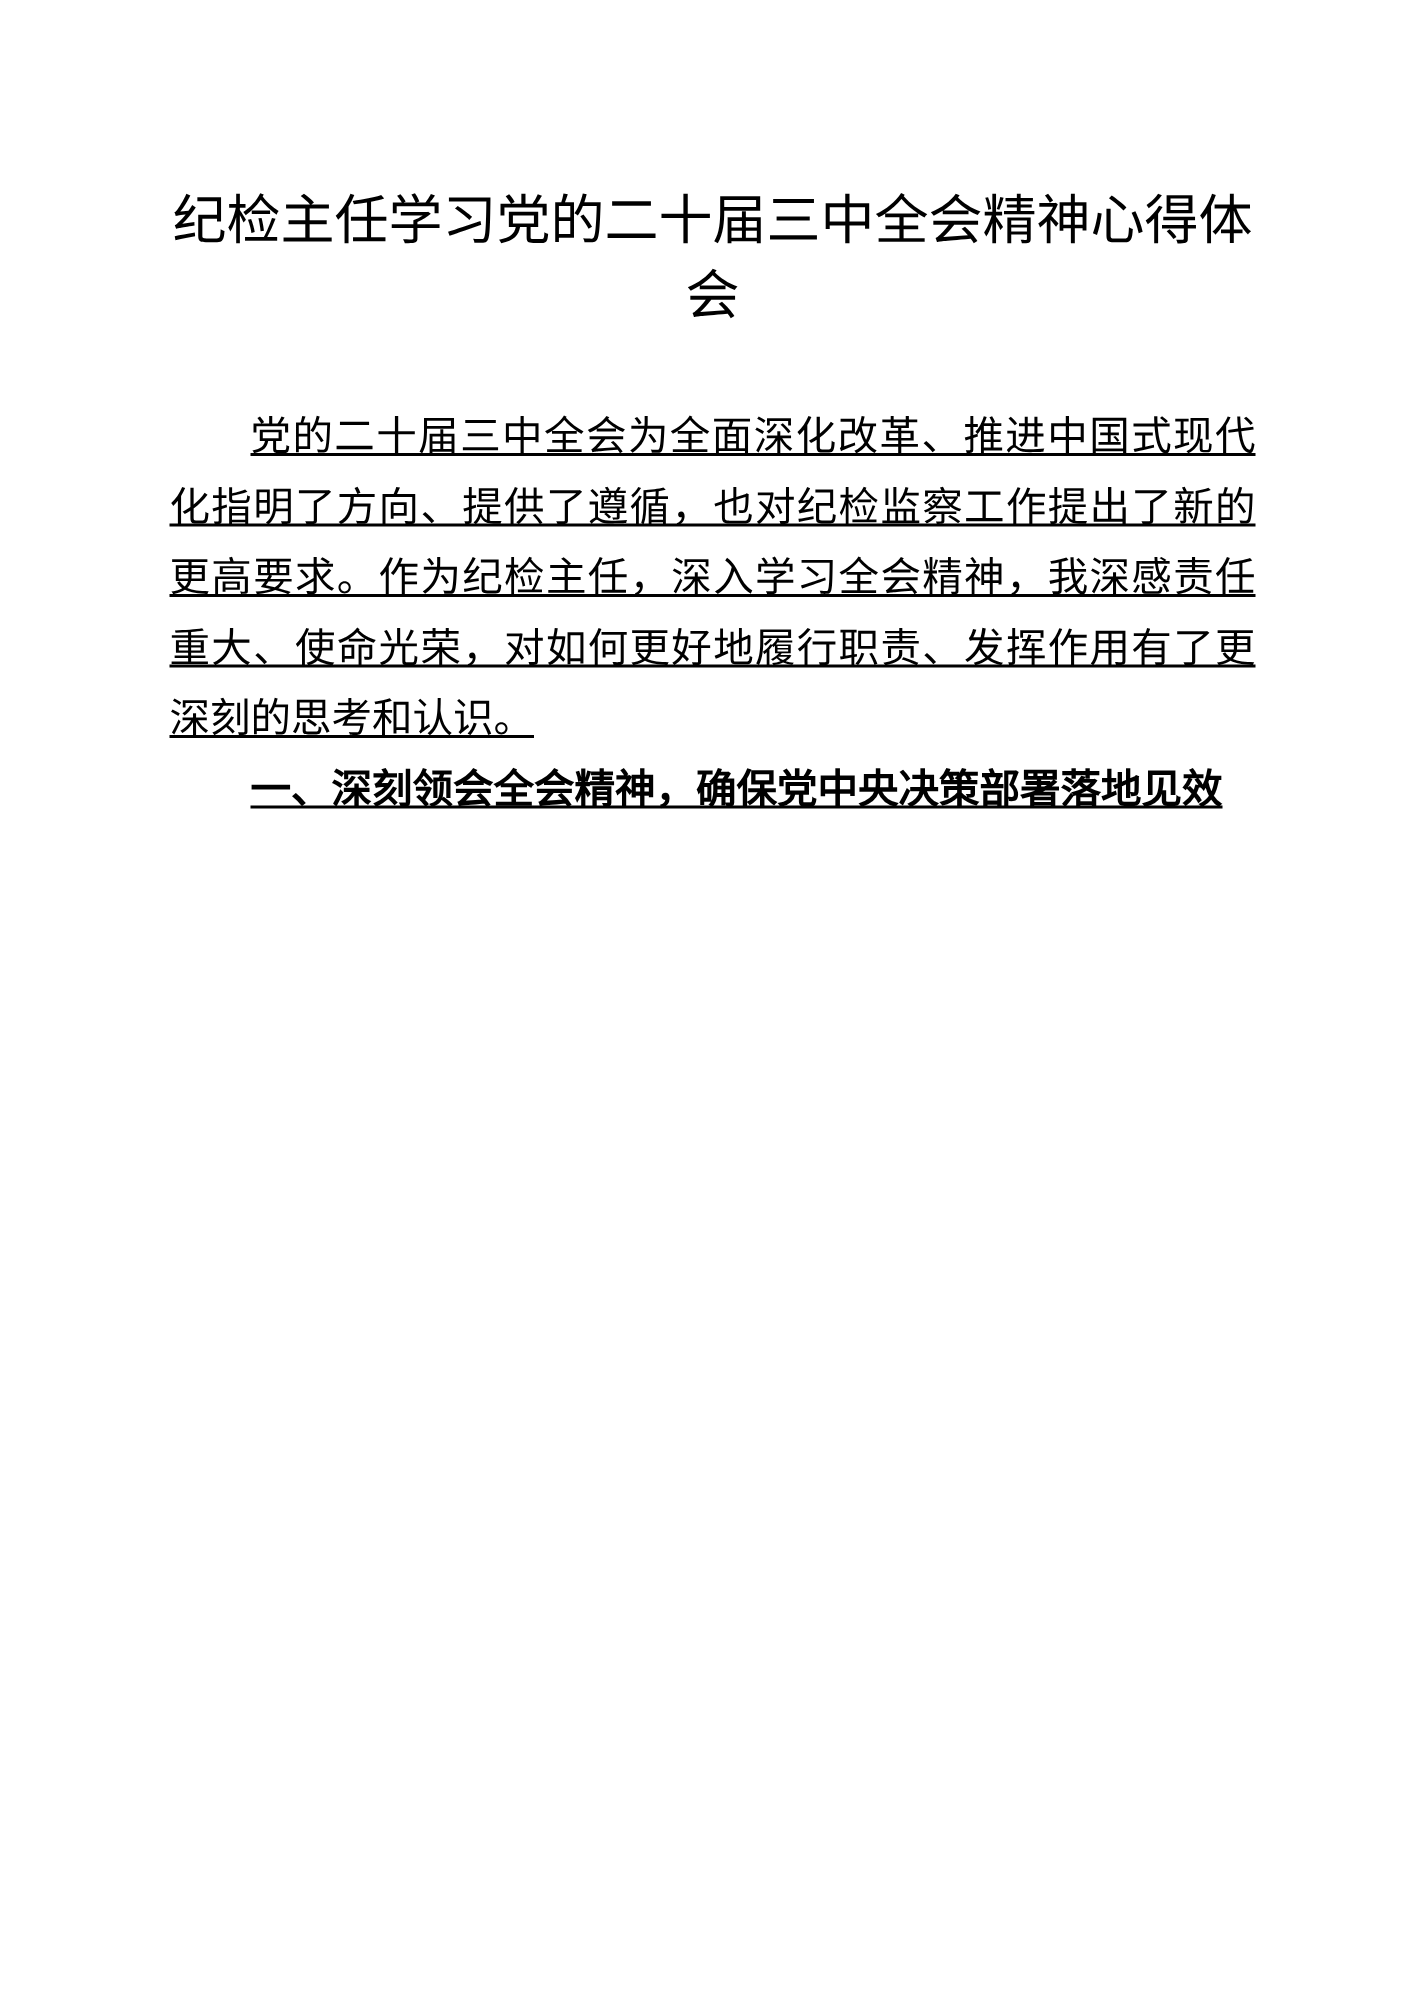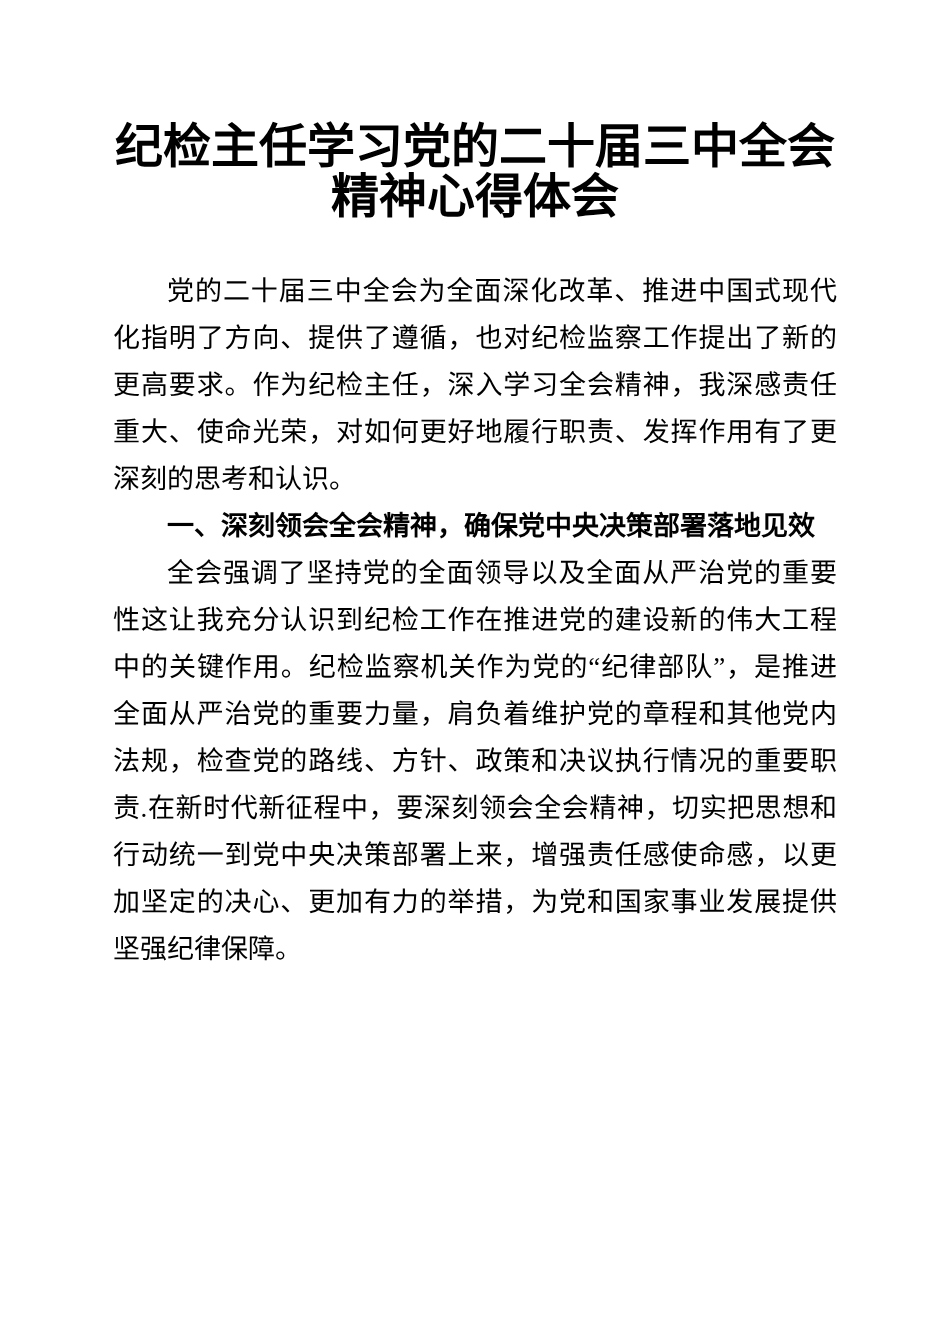--- a/index.html
+++ b/index.html
@@ -17,50 +17,50 @@
   }
   .page {
     box-sizing: border-box;
     width: 950px;
     height: 1344px;
     background: #ffffff;
     padding: 122px 113px 40px 113px;
   }
   .doc-title {
     margin: 0 0 46px 0;
-    font-size: 48px;
+    font-size: 36px;
     line-height: 50px;
-    font-weight: bold;
+    font-weight: normal;
     text-align: center;
     letter-spacing: 0px;
     font-family: "Liberation Serif", "DejaVu Serif", serif;
   }
   .doc-body {
     width: 100%;
   }
   .para {
     margin: 0;
     font-size: 27px;
     line-height: 47px;
     text-align: justify;
     text-indent: 2em;
     word-break: break-all;
+    text-decoration: underline;
   }
   .para.heading {
     font-weight: bold;
   }
 </style>
 </head>
 <body>
 
 <div class="page">
   <h1 class="doc-title">纪检主任学习党的二十届三中全会精神心得体会</h1>
 
   <div class="doc-body">
     <p class="para">党的二十届三中全会为全面深化改革、推进中国式现代化指明了方向、提供了遵循，也对纪检监察工作提出了新的更高要求。作为纪检主任，深入学习全会精神，我深感责任重大、使命光荣，对如何更好地履行职责、发挥作用有了更深刻的思考和认识。</p>
 
     <p class="para heading">一、深刻领会全会精神，确保党中央决策部署落地见效</p>
 
-    <p class="para">全会强调了坚持党的全面领导以及全面从严治党的重要性这让我充分认识到纪检工作在推进党的建设新的伟大工程中的关键作用。纪检监察机关作为党的“纪律部队”，是推进全面从严治党的重要力量，肩负着维护党的章程和其他党内法规，检查党的路线、方针、政策和决议执行情况的重要职责.在新时代新征程中，要深刻领会全会精神，切实把思想和行动统一到党中央决策部署上来，增强责任感使命感，以更加坚定的决心、更加有力的举措，为党和国家事业发展提供坚强纪律保障。</p>
 
 
   </div>
 </div>
 
 </body></html>

